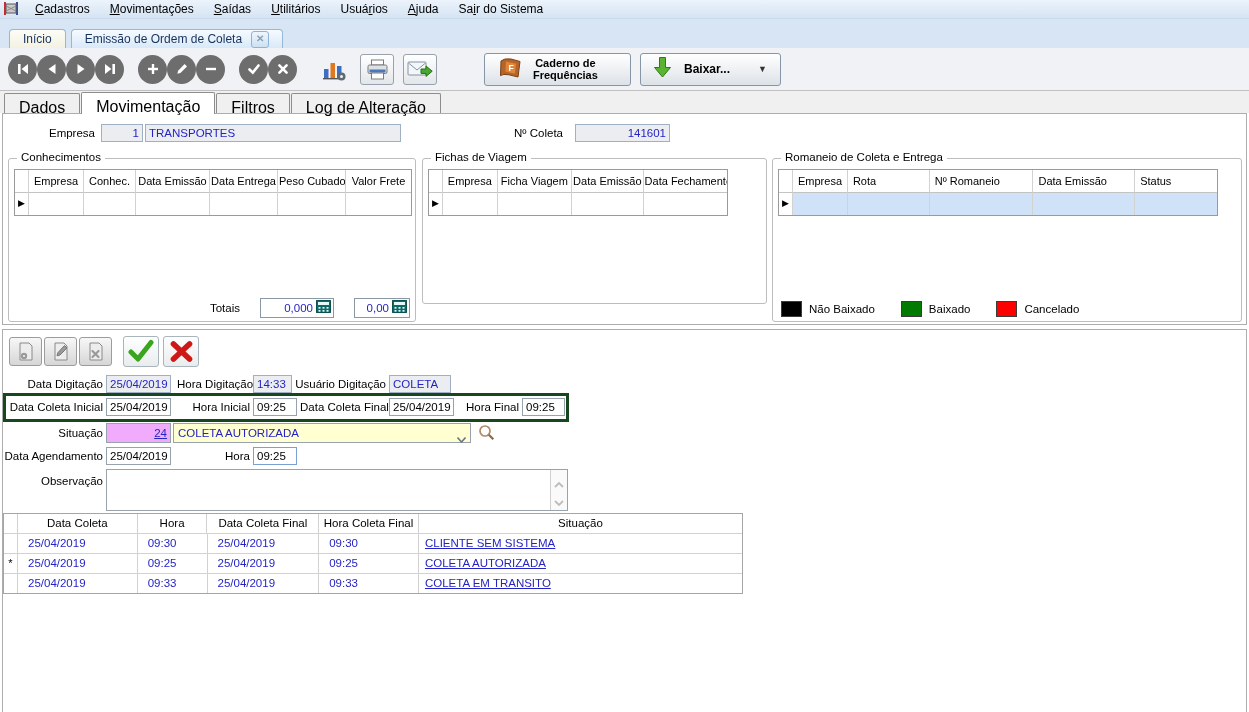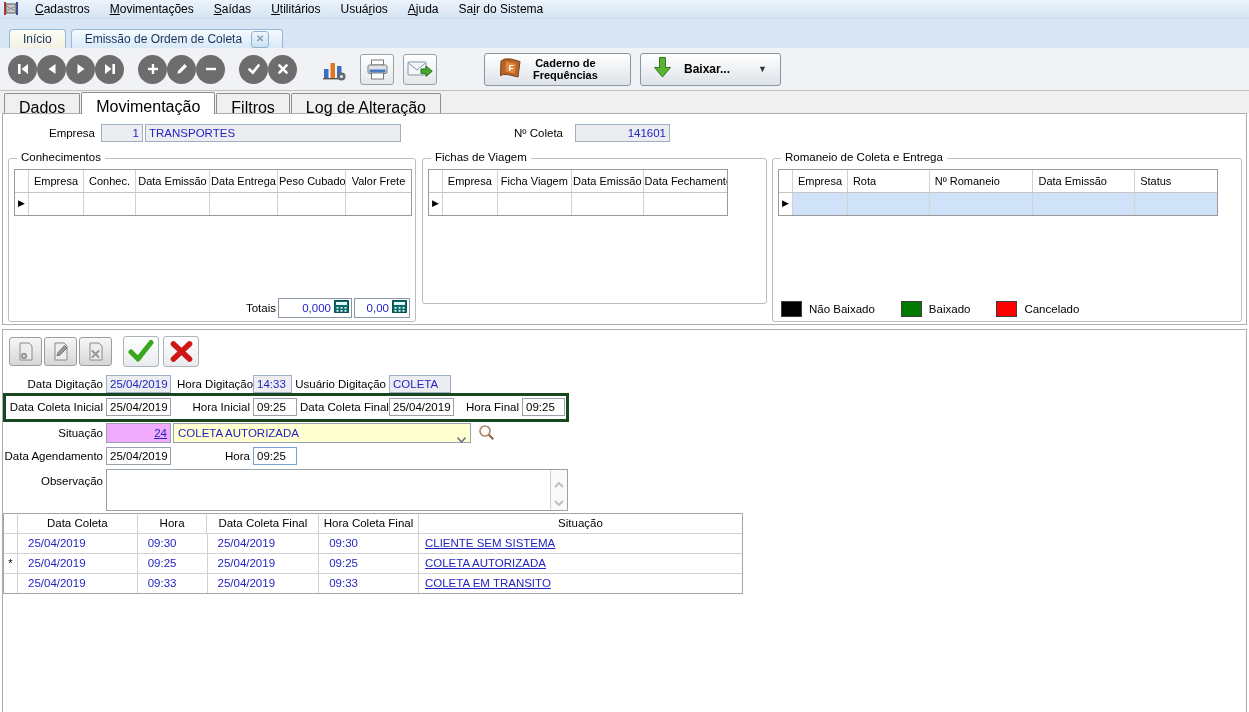--- a/index.html
+++ b/index.html
@@ -107,21 +107,21 @@
   .ghead .gcell { border-bottom:1px solid #c4c4c4; height:23px; line-height:22px; }
   .gdata .gcell { height:22px; line-height:21px; }
   .gcell {
     border-right:1px solid #d2d2d2; font-size:11px; text-align:center;
     white-space:nowrap; overflow:hidden; padding:0 1px;
   }
   .gcell:last-child { border-right:none; }
   .gsel { width:14px; flex:none; font-size:9px; color:#000; }
   .glft { text-align:left; padding-left:5px; }
 
-  .totais { position:absolute; right:5px; bottom:3px; display:flex; align-items:center; gap:2px; }
+  .totais { position:absolute; right:5px; bottom:3px; display:flex; align-items:center; gap:20px; }
   .totlabel { font-size:11.5px; }
   .totfield {
     border:1px solid #8a97a5; background:#fff; height:20px;
     display:flex; align-items:center; justify-content:flex-end; gap:3px; padding:0 2px;
   }
   .totval { color:#2424c4; font-size:11.5px; }
 
   .legend { position:absolute; left:8px; bottom:4px; display:flex; align-items:center; }
   .lsq { width:21px; height:16px; border:1px solid #3c3c3c; display:inline-block; }
   .llbl { font-size:11.5px; margin:0 26px 0 7px; }

